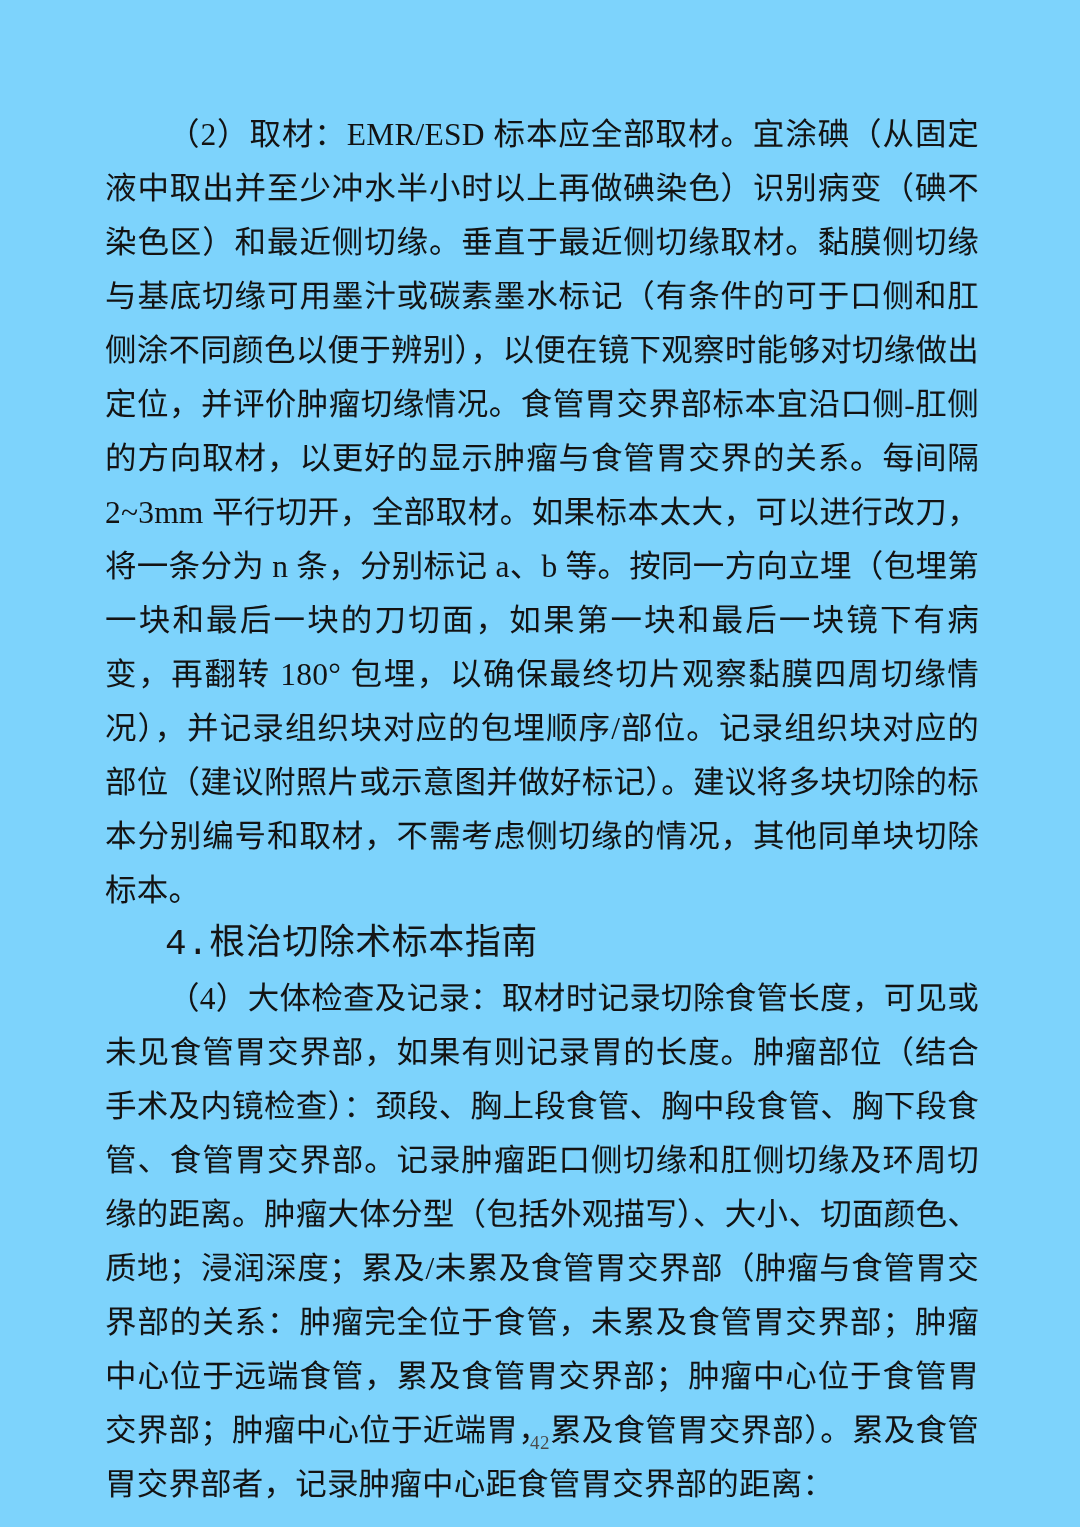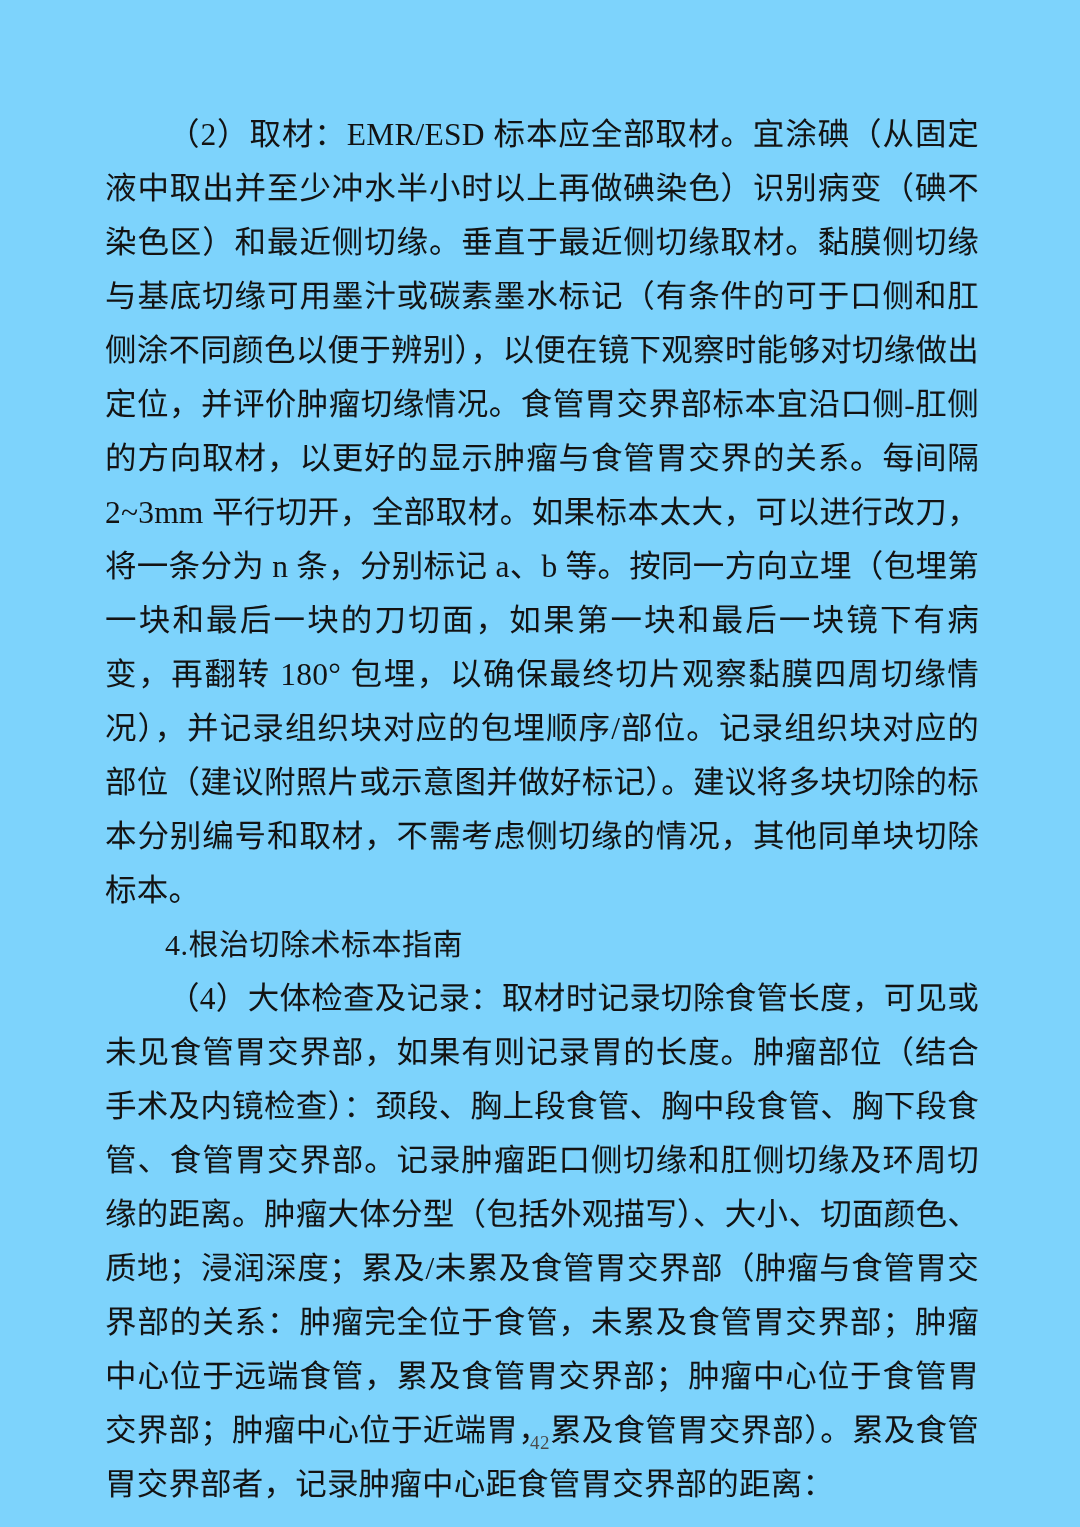--- a/index.html
+++ b/index.html
@@ -32,22 +32,22 @@
     text-align: justify;
     text-justify: inter-character;
     text-indent: 63px;
     margin: 0;
     letter-spacing: 0.2px;
     word-break: break-all;
     -webkit-font-smoothing: antialiased;
   }
   
   .heading {
-    font-family: Liberation Serif, serif;
-    font-size: 30px;
+    font-family: Liberation Mono, monospace;
+    font-size: 36px;
     line-height: 54px;
     color: #151515;
     text-indent: 60px;
     margin: 0;
     font-weight: 400;
     letter-spacing: 0.5px;
   }
   .page-number {
     position: absolute;
     left: 0;

